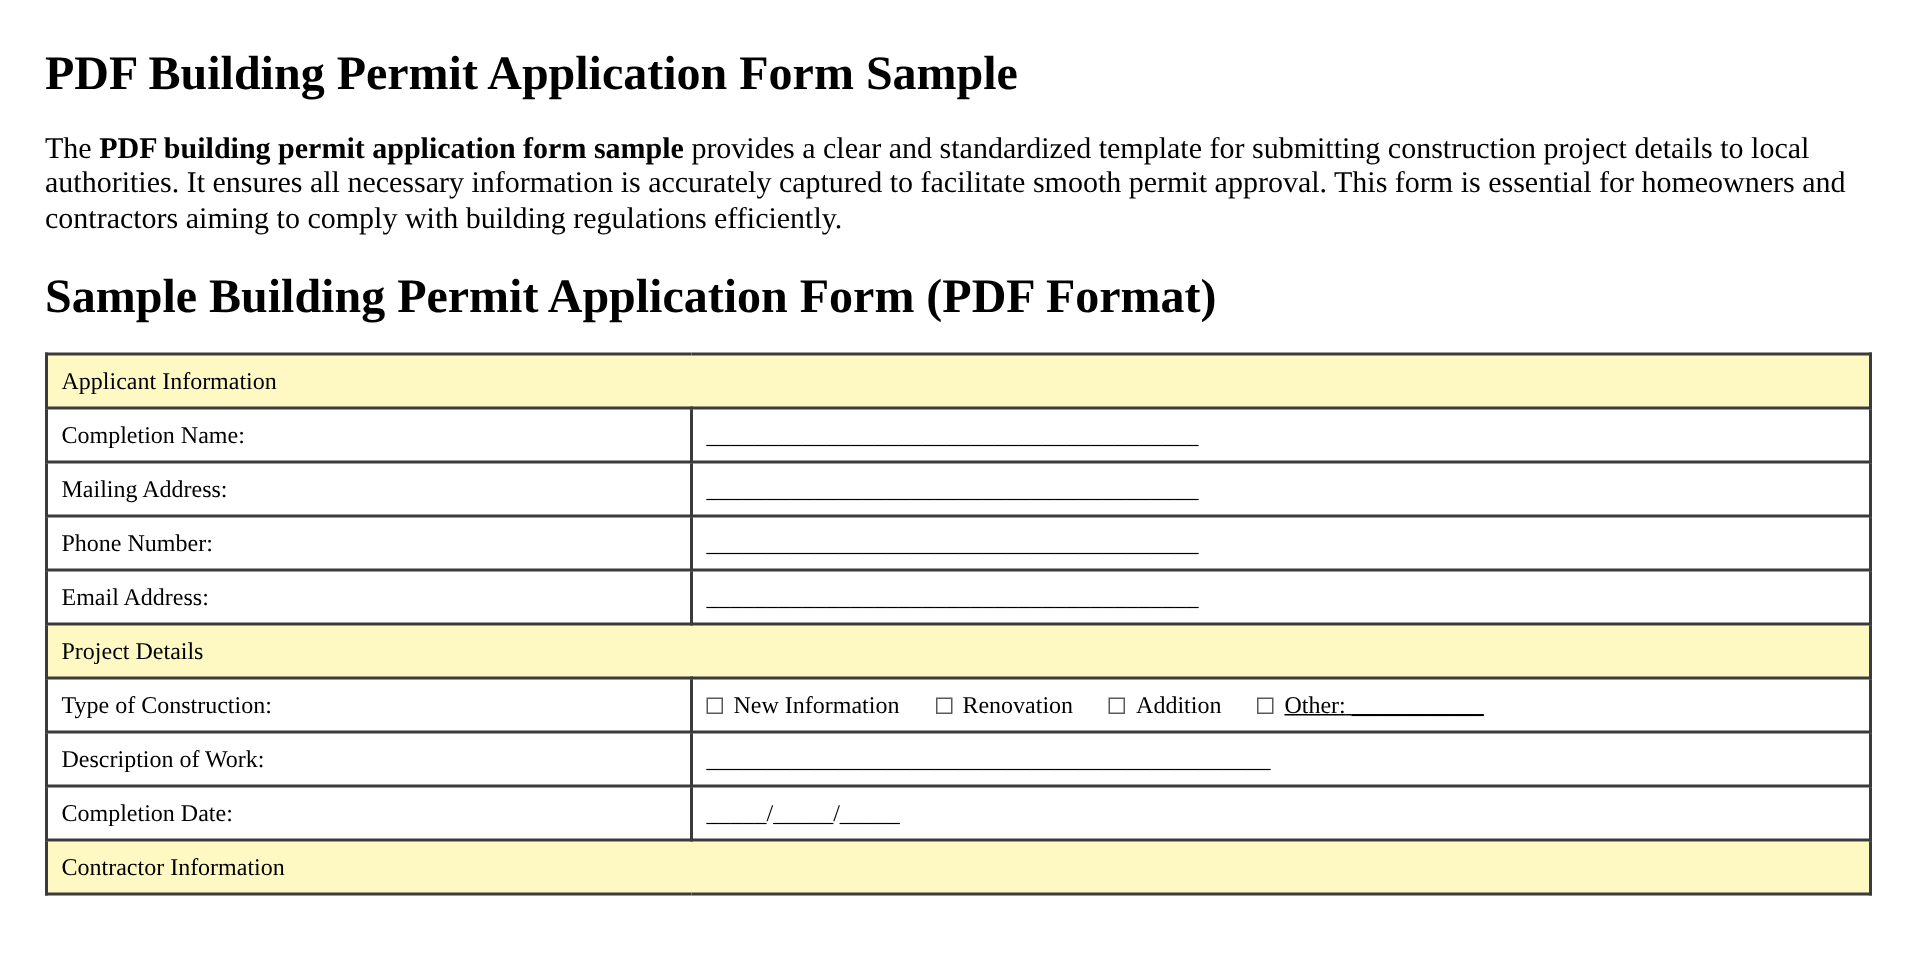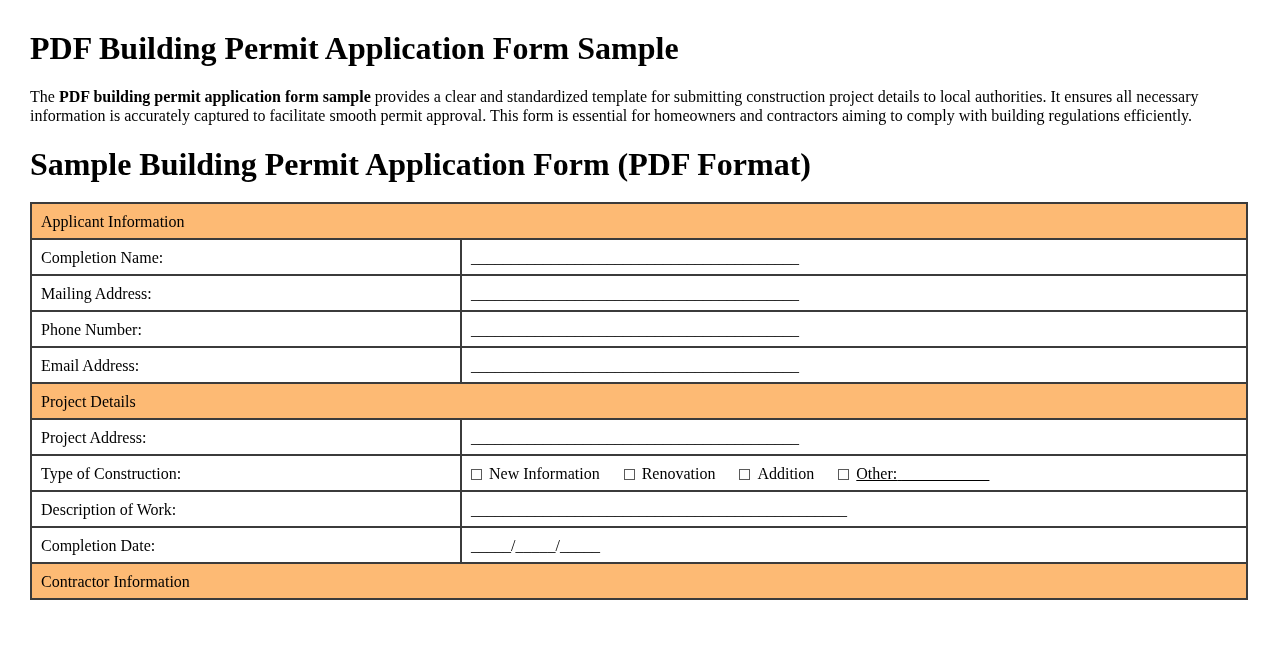--- a/index.html
+++ b/index.html
@@ -13,21 +13,21 @@
   }
   .page { padding: 9px 30px 0 30px; }
 
   h1.page-title {
     font-size: 32px;
     font-weight: bold;
     margin: 21px 0;
     line-height: 1.15;
   }
   p.intro {
-    font-size: 16px;
+    font-size: 20px;
     line-height: 1.18;
     margin: 16px 0;
   }
   p.intro b { font-weight: bold; }
   h2.section-subtitle {
     font-size: 32px;
     font-weight: bold;
     margin: 20px 0;
     line-height: 1.15;
   }
@@ -41,21 +41,21 @@
     border: 2px solid #3b3b3b;
     font-size: 16px;
     line-height: 19px;
     padding: 8px 9px 7px 9px;
     vertical-align: middle;
     text-align: left;
     font-weight: normal;
     overflow: hidden;
   }
   th.section-header {
-    background: #fdba74;
+    background: #fef9c3;
     text-align: center;
     font-weight: bold;
   }
   .blank-line { white-space: nowrap; color: #000; }
   .option { margin-right: 20px; white-space: nowrap; }
   .option:last-child { margin-right: 0; text-decoration: underline; }
   .checkbox {
     display: inline-block;
     width: 11px; height: 11px;
     border: 1px solid #5a5a5a;
@@ -99,24 +99,20 @@
       </tr>
       <tr>
         <td>Email Address:</td>
         <td><span class="blank-line">_________________________________________</span></td>
       </tr>
 
       <tr>
         <th class="section-header" colspan="2">Project Details</th>
       </tr>
       <tr>
-        <td>Project Address:</td>
-        <td><span class="blank-line">_________________________________________</span></td>
-      </tr>
-      <tr>
         <td>Type of Construction:</td>
         <td>
           <span class="option"><span class="checkbox"></span><span>New Information</span></span>
           <span class="option"><span class="checkbox"></span><span>Renovation</span></span>
           <span class="option"><span class="checkbox"></span><span>Addition</span></span>
           <span class="option"><span class="checkbox"></span><span>Other:</span> <span class="blank-line">___________</span></span>
         </td>
       </tr>
       <tr>
         <td>Description of Work:</td>

